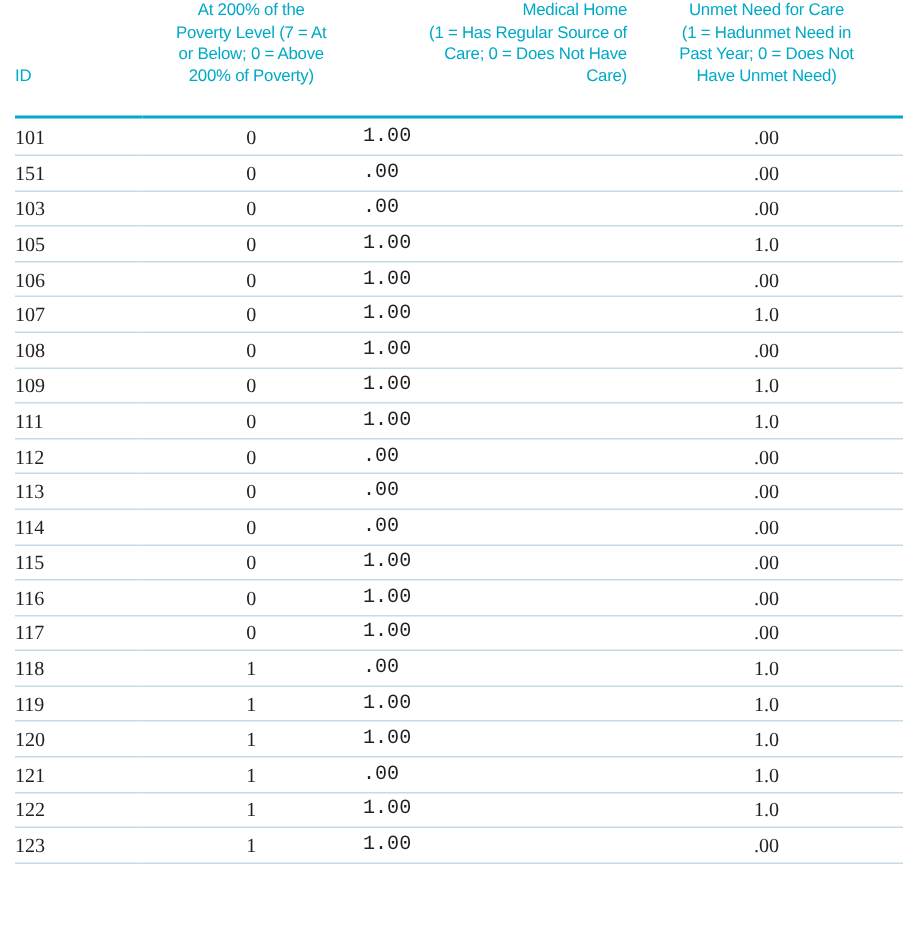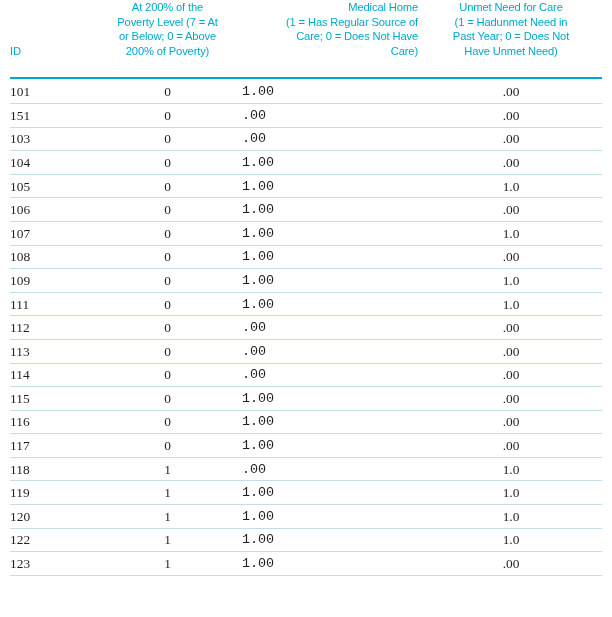--- a/index.html
+++ b/index.html
@@ -121,26 +121,20 @@
           <td class="cell-med">.00</td>
           <td class="cell-unmet">.00</td>
         </tr>
         <tr>
           <td class="cell-id">103</td>
           <td class="cell-pov">0</td>
           <td class="cell-med">.00</td>
           <td class="cell-unmet">.00</td>
         </tr>
         <tr>
-          <td class="cell-id">104</td>
-          <td class="cell-pov">0</td>
-          <td class="cell-med">1.00</td>
-          <td class="cell-unmet">.00</td>
-        </tr>
-        <tr>
           <td class="cell-id">105</td>
           <td class="cell-pov">0</td>
           <td class="cell-med">1.00</td>
           <td class="cell-unmet">1.0</td>
         </tr>
         <tr>
           <td class="cell-id">106</td>
           <td class="cell-pov">0</td>
           <td class="cell-med">1.00</td>
           <td class="cell-unmet">.00</td>
@@ -214,20 +208,26 @@
         <tr>
           <td class="cell-id">119</td>
           <td class="cell-pov">1</td>
           <td class="cell-med">1.00</td>
           <td class="cell-unmet">1.0</td>
         </tr>
         <tr>
           <td class="cell-id">120</td>
           <td class="cell-pov">1</td>
           <td class="cell-med">1.00</td>
+          <td class="cell-unmet">1.0</td>
+        </tr>
+        <tr>
+          <td class="cell-id">121</td>
+          <td class="cell-pov">1</td>
+          <td class="cell-med">.00</td>
           <td class="cell-unmet">1.0</td>
         </tr>
         <tr>
           <td class="cell-id">122</td>
           <td class="cell-pov">1</td>
           <td class="cell-med">1.00</td>
           <td class="cell-unmet">1.0</td>
         </tr>
         <tr>
           <td class="cell-id">123</td>

